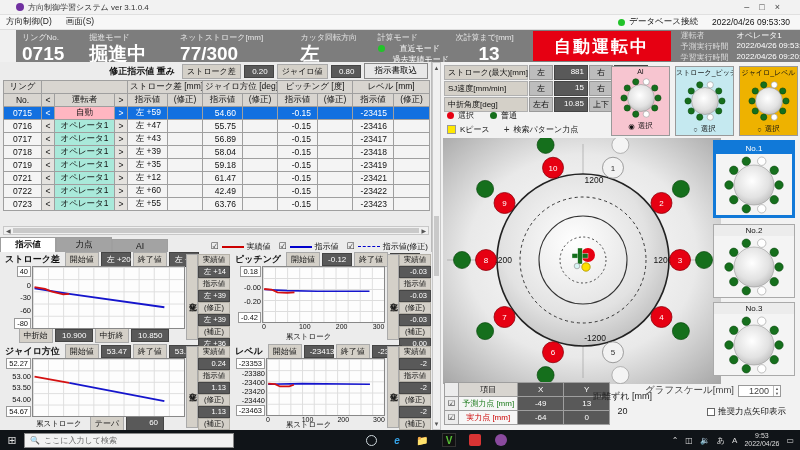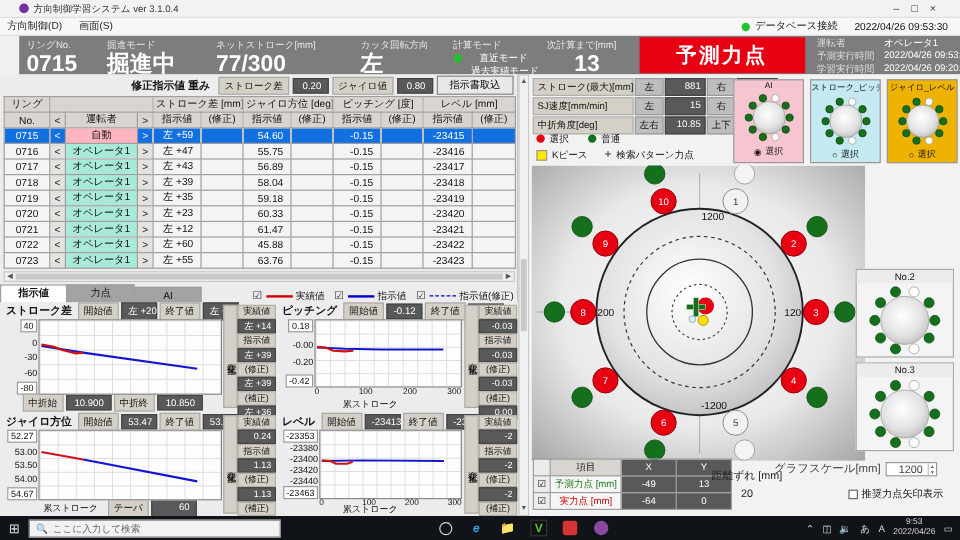--- a/index.html
+++ b/index.html
@@ -205,21 +205,21 @@
         </div>
       <div class="hmode">
           <span class="dot black"></span>
           <span>過去実績モード</span>
         </div>
     </div>
     <div class="hsec" style="width:80px">
       <div class="hlabel">次計算まで[mm]</div>
       <div class="hvalue" style="text-align:center">13</div>
     </div>
-    <div class="auto-banner">予測力点</div>
+    <div class="auto-banner">自動運転中</div>
     <div class="hsec opinfo">
       <span class="k">運転者</span>
         <span class="v">オペレータ1</span>
       <span class="k">予測実行時間</span>
         <span class="v">2022/04/26 09:53:00</span>
       <span class="k">学習実行時間</span>
         <span class="v">2022/04/26 09:20:01</span>
     </div>
   </div>
 
@@ -338,55 +338,41 @@
             <td class="c-val">左 +35</td>
             <td class="c-mod"></td>
             <td class="c-val">59.18</td>
             <td class="c-mod"></td>
             <td class="c-val">-0.15</td>
             <td class="c-mod"></td>
             <td class="c-val">-23419</td>
             <td class="c-mod"></td>
           </tr>
           <tr>
-            <td class="c-ring">0720</td>
-            <td class="c-arr">&lt;</td>
-            <td class="op-human">オペレータ1</td>
-            <td class="c-arr">&gt;</td>
-            <td class="c-val">左 +23</td>
-            <td class="c-mod"></td>
-            <td class="c-val">60.33</td>
-            <td class="c-mod"></td>
-            <td class="c-val">-0.15</td>
-            <td class="c-mod"></td>
-            <td class="c-val">-23420</td>
-            <td class="c-mod"></td>
-          </tr>
-          <tr>
             <td class="c-ring">0721</td>
             <td class="c-arr">&lt;</td>
             <td class="op-human">オペレータ1</td>
             <td class="c-arr">&gt;</td>
             <td class="c-val">左 +12</td>
             <td class="c-mod"></td>
             <td class="c-val">61.47</td>
             <td class="c-mod"></td>
             <td class="c-val">-0.15</td>
             <td class="c-mod"></td>
             <td class="c-val">-23421</td>
             <td class="c-mod"></td>
           </tr>
           <tr>
             <td class="c-ring">0722</td>
             <td class="c-arr">&lt;</td>
             <td class="op-human">オペレータ1</td>
             <td class="c-arr">&gt;</td>
             <td class="c-val">左 +60</td>
             <td class="c-mod"></td>
-            <td class="c-val">45.88</td>
+            <td class="c-val">42.49</td>
             <td class="c-mod"></td>
             <td class="c-val">-0.15</td>
             <td class="c-mod"></td>
             <td class="c-val">-23422</td>
             <td class="c-mod"></td>
           </tr>
           <tr>
             <td class="c-ring">0723</td>
             <td class="c-arr">&lt;</td>
             <td class="op-human">オペレータ1</td>
@@ -799,20 +785,36 @@
         <circle cx="145" cy="117" r="7" fill="#e60012"></circle>
         <g>
           <rect x="129" y="115.5" width="16" height="4.6" fill="#156f1c" stroke="#fff" stroke-width="0.4"></rect>
           <rect x="134.7" y="110" width="4.6" height="16" fill="#156f1c" stroke="#fff" stroke-width="0.4"></rect>
         </g>
         <circle cx="143" cy="129" r="4.2" fill="#ffe000" stroke="#a89000" stroke-width="0.8"></circle>
         <circle cx="134" cy="128" r="2.8" fill="#d8f4f4" stroke="#888" stroke-width="0.6"></circle>
       </svg>
     </div>
 
+    <div class="nopanel selected" style="top:78px;height:78px">
+      <span class="notitle">No.1</span>
+      <svg class="mini big" viewBox="0 0 72 60">
+          <circle cx="36" cy="31" r="20" fill="url(#sphereGrad)" stroke="#999" stroke-width="0.6"></circle>
+          <circle cx="43.72542485937369" cy="7.2235870926211625" r="4.2" fill="#fff" stroke="#999" stroke-width="0.6"></circle>
+          <circle cx="56.22542485937369" cy="16.30536869268817" r="4.2" fill="#156f1c" stroke="#0c4a10" stroke-width="0.6"></circle>
+          <circle cx="61" cy="31" r="4.2" fill="#156f1c" stroke="#0c4a10" stroke-width="0.6"></circle>
+          <circle cx="56.22542485937369" cy="45.69463130731183" r="4.2" fill="#156f1c" stroke="#0c4a10" stroke-width="0.6"></circle>
+          <circle cx="43.72542485937369" cy="54.77641290737884" r="4.2" fill="#fff" stroke="#999" stroke-width="0.6"></circle>
+          <circle cx="28.274575140626318" cy="54.77641290737884" r="4.2" fill="#156f1c" stroke="#0c4a10" stroke-width="0.6"></circle>
+          <circle cx="15.774575140626318" cy="45.69463130731183" r="4.2" fill="#156f1c" stroke="#0c4a10" stroke-width="0.6"></circle>
+          <circle cx="11" cy="30.999999999999996" r="4.2" fill="#156f1c" stroke="#0c4a10" stroke-width="0.6"></circle>
+          <circle cx="15.774575140626318" cy="16.30536869268817" r="4.2" fill="#156f1c" stroke="#0c4a10" stroke-width="0.6"></circle>
+          <circle cx="28.274575140626318" cy="7.223587092621159" r="4.2" fill="#156f1c" stroke="#0c4a10" stroke-width="0.6"></circle>
+        </svg>
+    </div>
     <div class="nopanel" style="top:162px;height:74px">
       <span class="notitle">No.2</span>
       <svg class="mini big" viewBox="0 0 72 60">
           <circle cx="36" cy="31" r="20" fill="url(#sphereGrad)" stroke="#999" stroke-width="0.6"></circle>
           <circle cx="43.72542485937369" cy="7.2235870926211625" r="4.2" fill="#fff" stroke="#999" stroke-width="0.6"></circle>
           <circle cx="56.22542485937369" cy="16.30536869268817" r="4.2" fill="#156f1c" stroke="#0c4a10" stroke-width="0.6"></circle>
           <circle cx="61" cy="31" r="4.2" fill="#156f1c" stroke="#0c4a10" stroke-width="0.6"></circle>
           <circle cx="56.22542485937369" cy="45.69463130731183" r="4.2" fill="#156f1c" stroke="#0c4a10" stroke-width="0.6"></circle>
           <circle cx="43.72542485937369" cy="54.77641290737884" r="4.2" fill="#fff" stroke="#999" stroke-width="0.6"></circle>
           <circle cx="28.274575140626318" cy="54.77641290737884" r="4.2" fill="#156f1c" stroke="#0c4a10" stroke-width="0.6"></circle>

